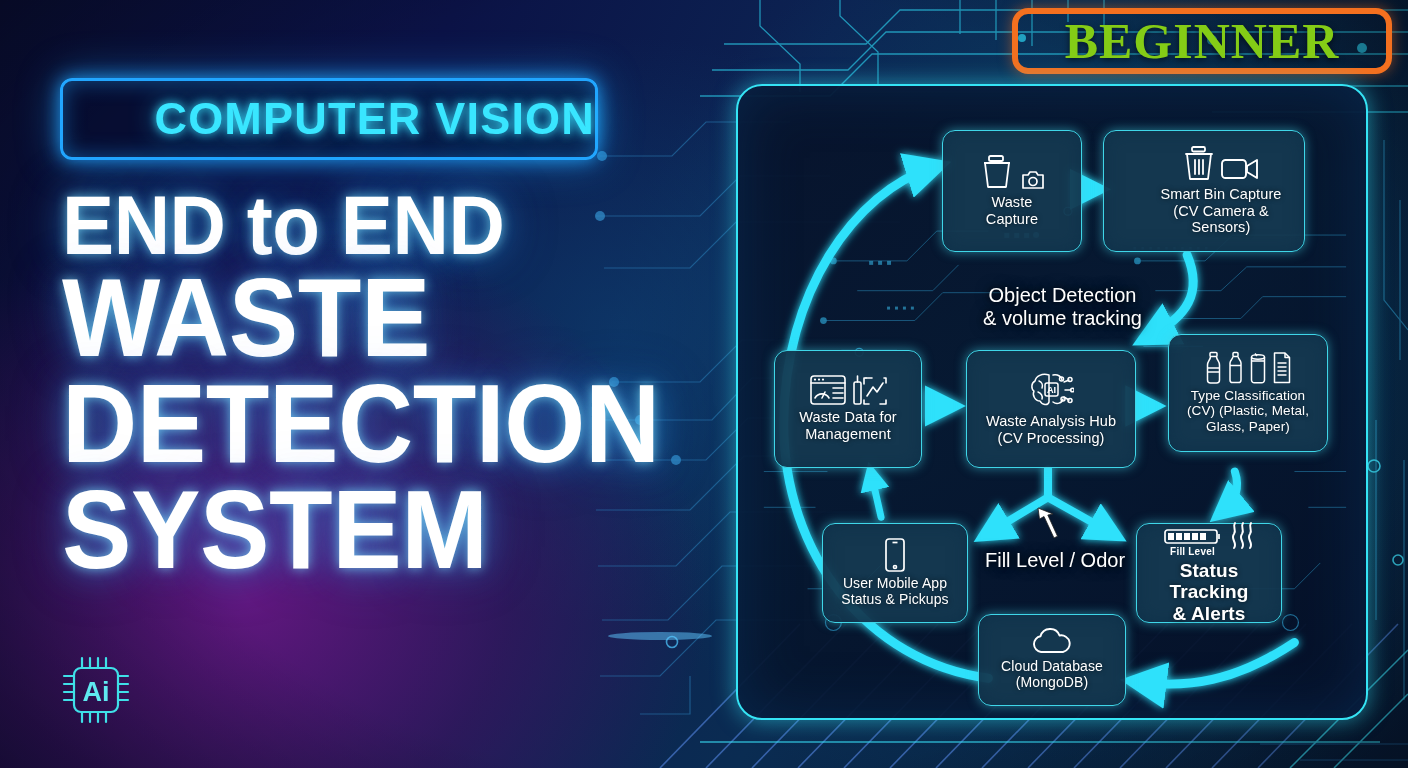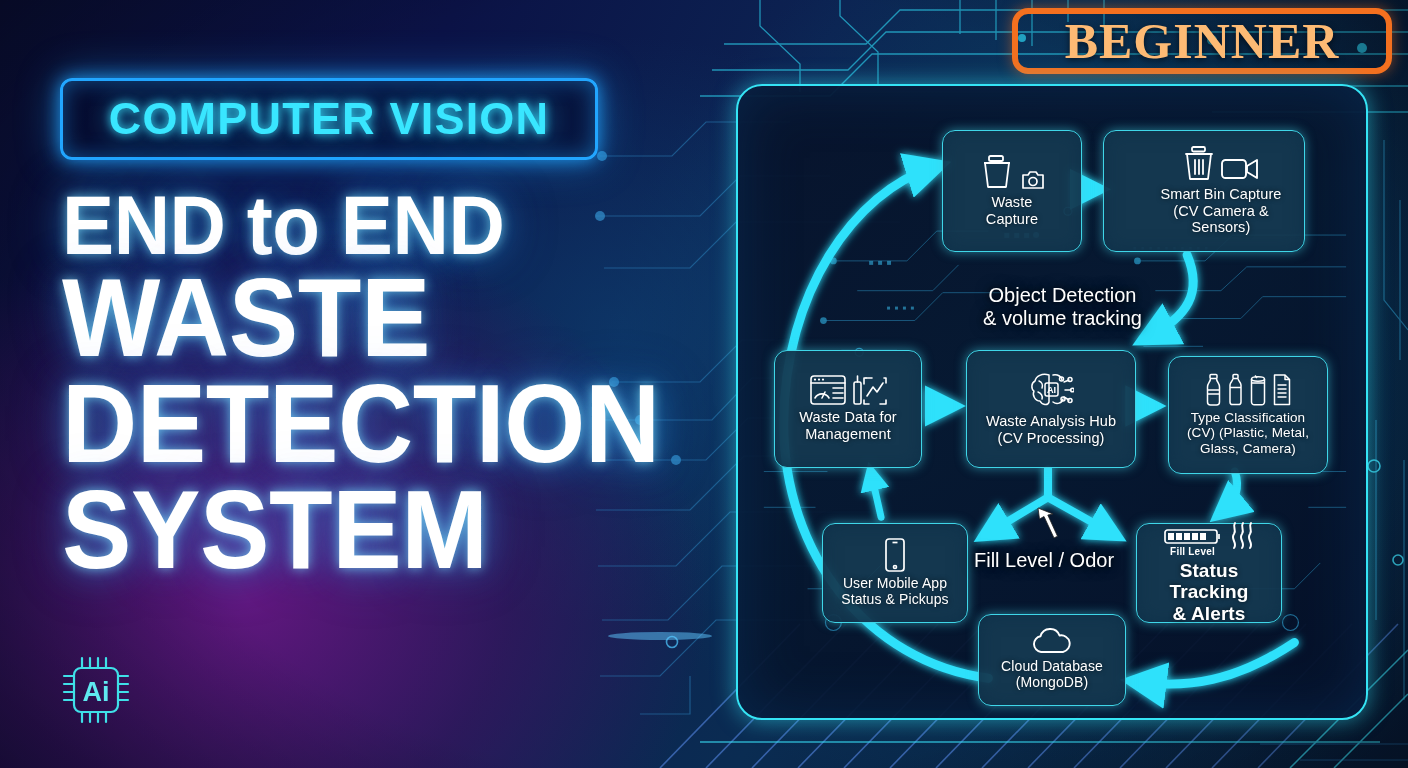--- a/index.html
+++ b/index.html
@@ -30,21 +30,21 @@
   
   .left-col{ position:absolute; left:0; top:0; width:700px; height:768px; }
 
   .badge-cv{
     position:absolute; left:60px; top:78px;
     width:538px; height:82px;
     border:3px solid #22a6ff;
     border-radius:12px;
     background:rgba(5,12,48,.55);
     box-shadow:0 0 18px rgba(34,166,255,.85), inset 0 0 22px rgba(34,166,255,.45), 0 0 44px rgba(34,166,255,.45);
-    display:flex; align-items:center; justify-content:center;
+    display:flex; align-items:center; justify-content:flex-end;
   }
   .badge-cv span{
     color:#39e6ff;
     font-size:45px;
     font-weight:bold;
     letter-spacing:1.2px;
     text-shadow:0 0 10px rgba(57,230,255,.95), 0 0 26px rgba(34,190,255,.75);
     white-space:nowrap;
   }
 
@@ -100,50 +100,50 @@
     color:#ffffff; font-size:14.5px; line-height:1.14; letter-spacing:.1px;
     text-shadow:0 0 5px rgba(0,0,0,.7);
   }
   .node .lbl .sub{ display:block; }
 
   
   #node-waste-capture      { left:204px; top:44px;  width:140px; height:122px; }
   #node-smart-bin          { left:365px; top:44px;  width:202px; height:122px;padding-left:40px; }
   #node-waste-data         { left:36px;  top:264px; width:148px; height:118px; }
   #node-analysis-hub       { left:228px; top:264px; width:170px; height:118px; }
-  #node-type-class         { left:430px; top:270px; width:160px; height:118px; }
+  #node-type-class         { left:430px; top:248px; width:160px; height:118px; }
   #node-mobile-app         { left:84px;  top:437px; width:146px; height:100px; }
   #node-status-tracking    { left:398px; top:437px; width:146px; height:100px;font-weight:bold; }
   #node-cloud-db           { left:240px; top:528px; width:148px; height:92px; }
 
   #node-type-class .lbl{ font-size:13.5px; }
   #node-cloud-db .lbl, #node-mobile-app .lbl{ font-size:14px; }
   #node-status-tracking .lbl{ font-size:19px; }
 
   .fill-cap{ color:#ffffff; font-size:10px; margin-top:1px; letter-spacing:.2px; }
 
   .flow-label{
     position:absolute; color:#ffffff; font-size:20px; line-height:1.13;
     text-align:center; text-shadow:0 0 6px rgba(0,0,0,.85), 0 0 14px rgba(0,0,0,.6);
     white-space:nowrap; pointer-events:none;
   }
   #label-object-detection{ left:245px; top:198px; }
-  #label-fill-odor{ left:236px; top:463px; }
+  #label-fill-odor{ left:247px; top:463px; }
 
   
   .badge-beginner{
     position:absolute; left:1012px; top:8px;
     width:380px; height:66px;
     border:6px solid #f4701f;
     border-radius:16px;
     display:flex; align-items:center; justify-content:center;
     box-shadow:0 0 14px rgba(244,112,31,.5);
   }
   .badge-beginner span{
-    color:#fdba74;
+    color:#84cc16;
     font-family:"Liberation Serif", serif;
     font-size:50px; font-weight:bold; letter-spacing:1px;
     text-shadow:0 2px 6px rgba(0,0,0,.6);
     white-space:nowrap;
   }
 
   .cursor-ptr{ position:absolute; left:1035px; top:506px; pointer-events:none; }
 </style>
 </head>
 <body>
@@ -522,21 +522,21 @@
             <path d="M5.5 12 H 14.5"></path>
               <path d="M5.5 16 H 14.5"></path>
             <path d="M5.5 20 H 14.5"></path>
               <path d="M5.5 24 H 14.5"></path>
           </g>
         </svg>
       </div>
       <div class="lbl">
         <span>Type Classification</span>
         <span class="sub">(CV) (Plastic, Metal,</span>
-        <span class="sub">Glass, Camera)</span>
+        <span class="sub">Glass, Paper)</span>
       </div>
     </div>
 
     <div class="node" id="node-mobile-app">
       <div class="ico">
         <svg width="24" height="36" viewBox="0 0 24 36">
           <g stroke="#ffffff" stroke-width="1.7" fill="none" stroke-linejoin="round">
             <rect x="3" y="2" width="18" height="32" rx="3"></rect>
             <path d="M9.5 5.5 H 14.5"></path>
             <circle cx="12" cy="30" r="1.5"></circle>

